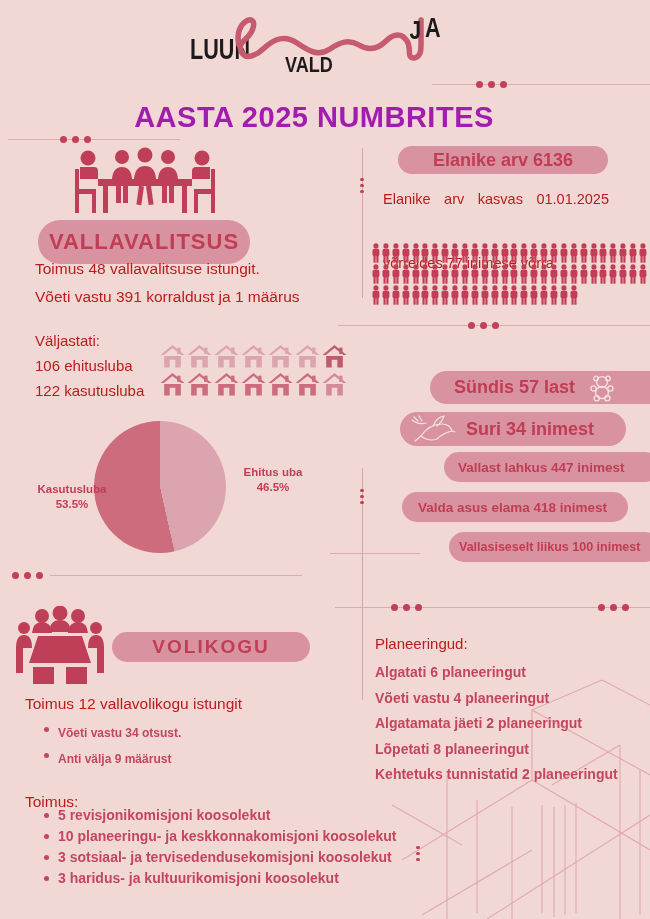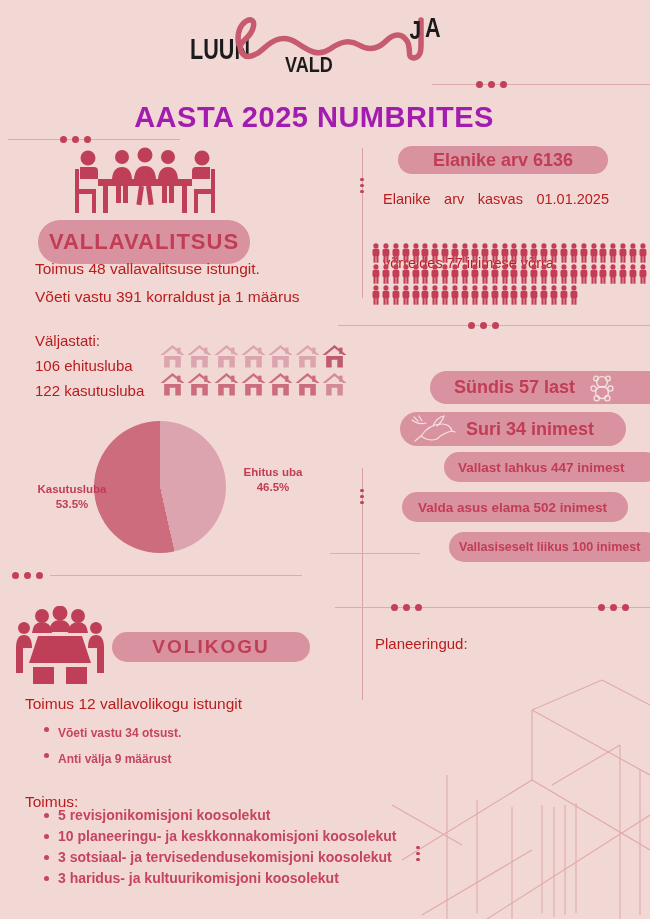--- a/index.html
+++ b/index.html
@@ -464,21 +464,21 @@
       <path d="M11 23 l-6 5"></path>
     </svg>
     <span>Suri 34 inimest</span>
   </div>
 
   <div class="abs pill" style="left:444px;top:452px;width:216px;height:30px;padding-left:14px;font-size:13.5px;">
     <span>Vallast lahkus 447 inimest</span>
   </div>
 
   <div class="abs pill" style="left:402px;top:492px;width:226px;height:30px;padding-left:16px;font-size:13.5px;">
-    <span>Valda asus elama 502 inimest</span>
+    <span>Valda asus elama 418 inimest</span>
   </div>
 
   <div class="abs pill" style="left:449px;top:532px;width:211px;height:30px;padding-left:10px;font-size:12.5px;">
     <span>Vallasiseselt liikus 100 inimest</span>
   </div>
 
   <div class="abs vline" style="left:362px;top:468px;height:232px;"></div>
   <div class="abs minidots" style="left:360px;top:486px;">
       <span></span>
       <span></span>
@@ -532,20 +532,27 @@
     <li>3 sotsiaal- ja tervisedendusekomisjoni koosolekut</li>
     <li>3 haridus- ja kultuurikomisjoni koosolekut</li>
   </ul>
   <div class="abs minidots" style="left:416px;top:843px;">
       <span></span>
       <span></span>
       <span></span>
     </div>
 
   <div class="abs crimson" style="left:375px;top:635px;font-size:15px;">Planeeringud:</div>
+  <div class="abs" style="left:375px;top:660px;font-size:14px;font-weight:700;color:#c5455e;line-height:25.5px;">
+    <div>Algatati 6 planeeringut</div>
+    <div>Võeti vastu 4 planeeringut</div>
+    <div>Algatamata jäeti 2 planeeringut</div>
+    <div>Lõpetati 8 planeeringut</div>
+    <div>Kehtetuks tunnistatid 2 planeeringut</div>
+  </div>
 
   <svg class="abs" style="left:392px;top:655px;pointer-events:none;" width="258" height="264" viewBox="0 0 258 264" fill="none" stroke="#cf7a88" stroke-width="1.1" opacity="0.5">
     <path d="M10 205 L140 125 L258 195"></path>
     <path d="M140 125 L140 55 L210 25"></path>
     <path d="M140 55 L258 120"></path>
     <path d="M0 150 L70 190"></path>
     <path d="M30 260 L140 195"></path>
     <path d="M95 264 L258 160"></path>
     <path d="M210 25 L258 50"></path>
     <path d="M55 120 L55 264"></path>

